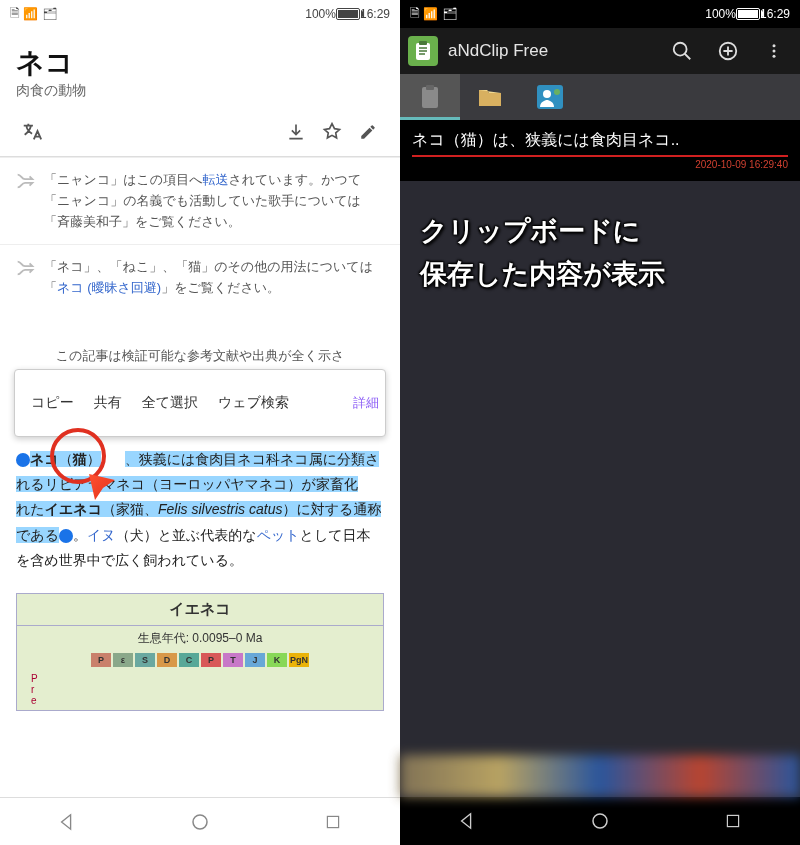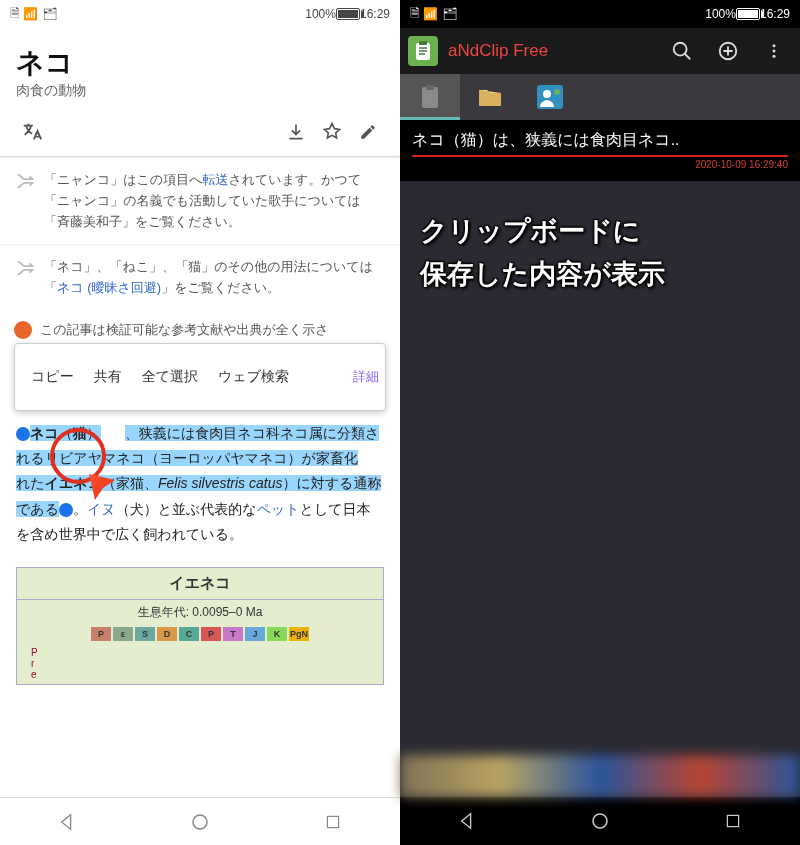--- a/index.html
+++ b/index.html
@@ -20,21 +20,21 @@
 
   
   .wiki-header { padding: 16px 16px 8px; }
   .wiki-title { font-size: 28px; font-weight: bold; color: #111; }
   .wiki-subtitle { font-size: 14px; color: #666; margin-top: 0; }
   .wiki-toolbar { display: flex; align-items: center; padding: 6px 14px; border-bottom: 1px solid #ddd; }
   .wiki-toolbar .spacer { flex: 1; }
   .wiki-tool { width: 36px; height: 36px; display: flex; align-items: center; justify-content: center; color: #555; }
   .hatnote { display: flex; gap: 8px; padding: 12px 14px; font-size: 13px; color: #555; line-height: 1.6; border-top: 1px solid #eee; }
   .hatnote .hn-icon { flex: 0 0 22px; color: #bbb; display:flex; align-items:flex-start; padding-top:2px;}
-  .warning { display: flex; gap: 8px; padding: 10px 14px 0; font-size: 13px; color: #555; align-items:center; }
+  .warning { display: flex; gap: 8px; padding: 10px 14px 0; font-size: 13px; color: #555; align-items:center;flex-direction:column; }
   .warning .w-icon { flex: 0 0 18px; height:18px; border-radius:50%; background:#e8662b; }
   .link { color: #3366cc; }
   .context-menu { margin: 4px 14px 0; background: #fff; border: 1px solid #ccc; border-radius: 4px; box-shadow: 0 2px 6px rgba(0,0,0,.2); display: flex; align-items: center; padding: 20px 6px; font-size: 14px; color: #333; position: relative; }
   .context-menu .cm-item { padding: 4px 10px; }
   .context-menu .cm-detail { margin-left:auto; color:#8b5cf6; font-size:13px; }
   .red-circle { position: absolute; left: 50px; top: 428px; width: 56px; height: 56px; border: 4px solid #e03020; border-radius: 50%; pointer-events: none; z-index: 10; }
   .red-arrow { position: absolute; left: 85px; top: 470px; z-index: 10; pointer-events:none; }
   .article-body { padding: 10px 16px; font-size: 14px; line-height: 1.8; color: #222; }
   .hl { background: #99d6ff; }
   .bold { font-weight: bold; }
@@ -44,21 +44,21 @@
   .infobox-row { text-align: center; font-size: 12px; padding: 4px; color:#333; }
   .geo-strip { display: flex; justify-content: center; gap: 2px; padding: 2px 10px; }
   .geo-cell { width: 20px; height: 14px; font-size: 9px; display:flex; align-items:center; justify-content:center; color:#333; font-weight:bold; }
   .nav-bar { height: 48px; display: flex; align-items: center; justify-content: space-around; border-top: 1px solid #ddd; }
   .nav-bar-dark { background: #000; border-top: none; }
   .nav-btn { width: 40px; height: 40px; display:flex; align-items:center; justify-content:center; }
 
   
   .app-bar { background: #1a1a1a; height: 46px; display: flex; align-items: center; padding: 0 8px; gap: 10px; }
   .app-icon { width: 30px; height: 30px; background: #6ab04c; border-radius: 4px; display:flex; align-items:center; justify-content:center; }
-  .app-title { color: #ef4444; font-size: 17px; flex: 1; }
+  .app-title { color: #e5e5e5; font-size: 17px; flex: 1; }
   .app-action { width: 36px; height: 36px; display:flex; align-items:center; justify-content:center; color:#ddd; }
   .tab-strip { background: #3a3a3e; height: 46px; display: flex; }
   .tab { width: 60px; display:flex; align-items:center; justify-content:center; }
   .tab-active { background: #555; position:relative; }
   .tab-active::after { content:''; position:absolute; left:0; right:0; bottom:0; height:3px; background:#6bb; }
   .clip-item { background: #000; padding: 10px 12px 11px; }
   .clip-text { color: #fff; font-size: 16px; }
   .clip-underline { height: 2px; background: #d02020; margin-top: 4px; }
   .clip-ts { text-align: right; color: #d04030; font-size: 10px; margin-top:2px; }
   .annotation { position: absolute; left: 20px; top: 210px; right: 20px; color: #fff; font-size: 27px; font-weight: bold; line-height: 1.6; text-shadow: 2px 2px 3px #000, -1px -1px 2px #000, 1px -1px 2px #000, -1px 1px 2px #000; z-index: 5; }

